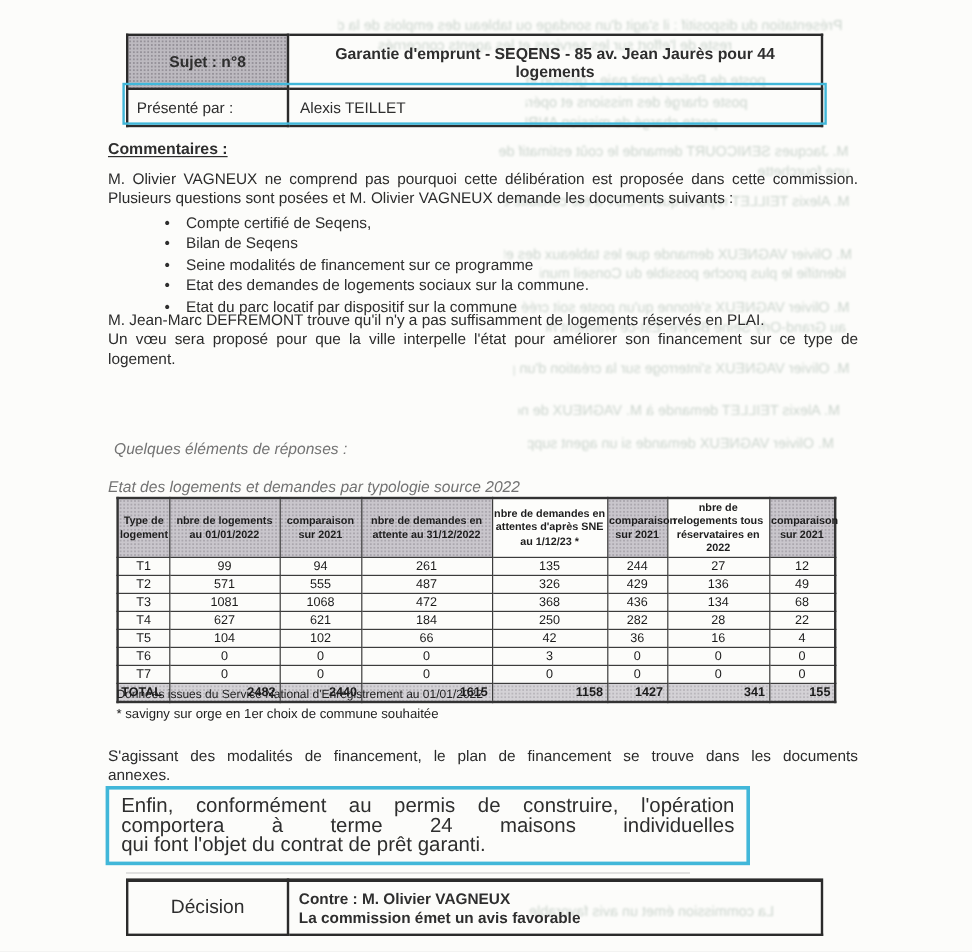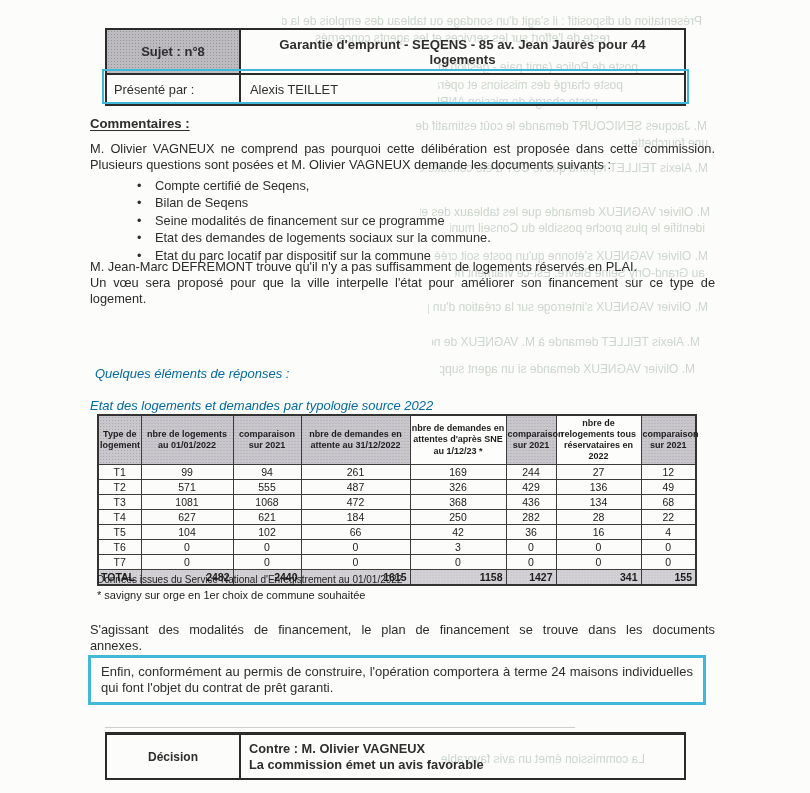--- a/index.html
+++ b/index.html
@@ -35,21 +35,21 @@
   }
 
   
   .heading{font-weight:bold;font-size:13.2px;text-decoration:underline;text-underline-offset:2px;}
   .para{width:625px;font-size:12.8px;line-height:16px;color:#2b2b2b;}
   .pl{text-align:left;}
   .pj{text-align:justify;text-align-last:justify;}
   .bullets{width:560px;}
   .bullet-row{display:flex;font-size:12.8px;line-height:17.4px;}
   .bullet-row::before{content:"\2022";width:18px;flex:0 0 18px;}
-  .italic{font-style:italic;font-size:13px;color:#0369a1;}
+  .italic{font-style:italic;font-size:13px;color:#737373;}
 
   
   .typo-table{width:598px;table-layout:fixed;border:2px solid #333;font-family:"Liberation Sans",sans-serif;}
   .typo-table th{
     border:1px solid #3c3c3c;font-weight:bold;font-size:9px;line-height:1.25;
     padding:1px 1px;height:46px;vertical-align:middle;text-align:center;
     background-color:#c9c6cc;
     background-image:radial-gradient(rgba(60,55,65,.22) .6px,transparent .7px);
     background-size:3px 3px;color:#1d1d1d;
   }
@@ -63,30 +63,30 @@
     background-image:radial-gradient(rgba(60,55,65,.18) .6px,transparent .7px);
     background-size:3px 3px;
     font-weight:bold;text-align:right;
   }
   .typo-table .total td:first-child{text-align:left;padding-left:2px;}
   .footnote1{font-size:10px;color:#222;}
   .footnote2{font-size:11px;color:#222;}
 
   
   .highlight-box{
-    border:3px solid #41b7d9;width:618px;box-sizing:border-box;
-    padding:6px 10px;font-size:13px;line-height:16px;background:transparent;
+    border:3px solid #41b7d9;width:537px;box-sizing:border-box;
+    padding:6px 10px;font-size:17px;line-height:16px;background:transparent;
   }
   .artifact-line{position:absolute;height:1px;background:rgba(140,140,140,.4);}
 
   
   .decision-table{width:581px;table-layout:fixed;}
   .decision-table td{border:2px solid #2b2b2b;vertical-align:middle;}
   .decision-table{border-top:3px solid #2b2b2b;}
-  .decision-label{width:130px;height:41px;text-align:center;font-weight:bold;font-size:12px;}
+  .decision-label{width:130px;height:41px;text-align:center;font-weight:normal;font-size:16px;}
   .decision-value{font-weight:bold;font-size:12.8px;line-height:16px;padding:4px 8px;}
 </style>
 </head>
 <body>
 
 <div class="page">
 
   <div class="bleed" style="left:282px;top:14px;width:420px;">Présentation du dispositif : il s'agit d'un sondage ou tableau des emplois de la direction</div>
   <div class="bleed" style="left:300px;top:31px;width:310px;">reste de l'effort sur les services et les agents concernés</div>
   <div class="bleed" style="left:438px;top:60px;width:200px;">poste de Police (amit paie - gestion impulsée)</div>
@@ -175,21 +175,21 @@
         <th class="white">nbre de relogements tous réservataires en 2022</th>
         <th>comparaison sur 2021</th>
       </tr>
     </thead>
     <tbody>
         <tr>
           <td>T1</td>
           <td>99</td>
           <td>94</td>
           <td>261</td>
-          <td>169</td>
+          <td>135</td>
           <td>244</td>
           <td>27</td>
           <td>12</td>
         </tr>
         <tr>
           <td>T2</td>
           <td>571</td>
           <td>555</td>
           <td>487</td>
           <td>326</td>

